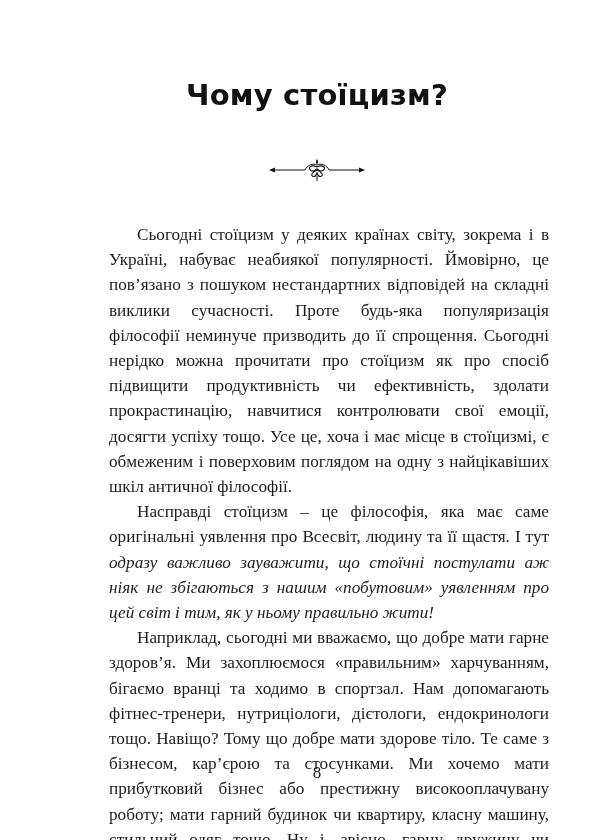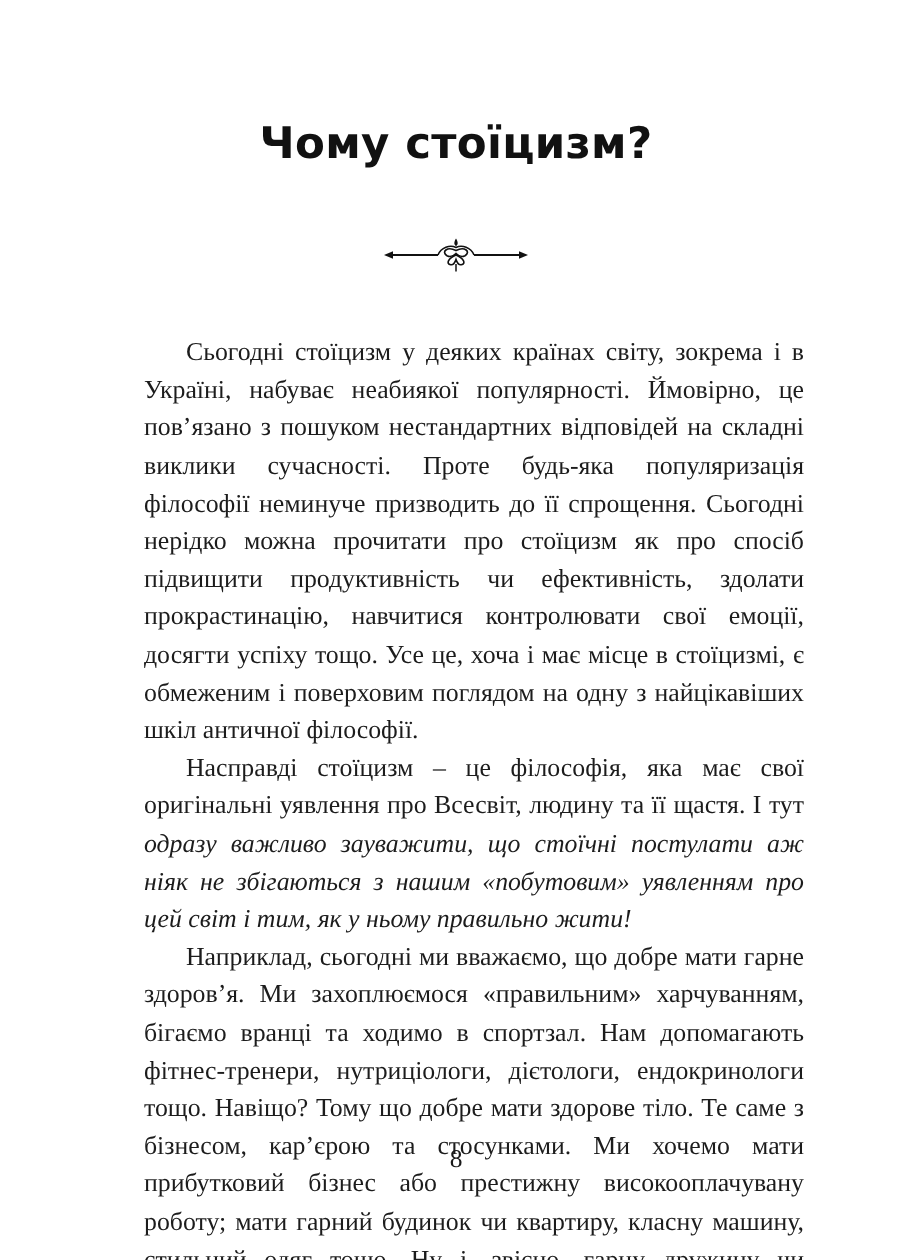--- a/index.html
+++ b/index.html
@@ -9,21 +9,21 @@
     }
     body {
       width: 600px;
       height: 840px;
       position: relative;
       overflow: hidden;
       color: #1a1a1a;
     }
     .page {
       position: absolute;
-      left: 4px; top: 0;
+      left: 17px; top: 0;
       width: 481px; height: 840px;
       background: #ffffff;
     }
     .title {
       position: absolute;
       left: 0;
       top: 78px;
       width: 600px;
       text-align: center;
       font-family: "DejaVu Sans", sans-serif;
@@ -91,19 +91,19 @@
       <path d="M50 4 C48.5 6.5, 48.5 8, 50 9 C51.5 8, 51.5 6.5, 50 4 Z" fill="#111"></path>
 
       <path d="M50 12 C44 9, 40 13, 44 15.5 C47 17, 49 15, 50 14 C51 15, 53 17, 56 15.5 C60 13, 56 9, 50 12 Z" fill="none" stroke="#111" stroke-width="1.1"></path>
       <path d="M50 15 C45 17, 43 21, 46.5 21.5 C48.5 21.8, 49.5 19.5, 50 18 C50.5 19.5, 51.5 21.8, 53.5 21.5 C57 21, 55 17, 50 15 Z" fill="none" stroke="#111" stroke-width="1.1"></path>
       <line x1="50" y1="21" x2="50" y2="26" stroke="#111" stroke-width="1"></line>
     </svg>
   </div>
 
   <div class="body-text">
     <p><span>Сьогодні стоїцизм у деяких країнах світу, зокрема і в Україні, набуває неабиякої популярності. Ймовірно, це пов’язано з пошуком нестандартних відповідей на складні виклики сучасності. Проте будь-яка популяризація філософії неминуче призводить до її спрощення. Сьогодні нерідко можна прочитати про стоїцизм як про спосіб підвищити продуктивність чи ефективність, здолати прокрастинацію, навчитися контролювати свої емоції, досягти успіху тощо. Усе це, хоча і має місце в стоїцизмі, є обмеженим і поверховим поглядом на одну з найцікавіших шкіл античної філософії.</span></p>
-    <p><span>Насправді стоїцизм – це філософія, яка має свої оригінальні уявлення про Всесвіт, людину та її щастя. І тут </span><em>одразу важливо зауважити, що стоїчні постулати аж ніяк не збігаються з нашим «побутовим» уявленням про цей світ і тим, як у ньому правильно жити!</em></p>
+    <p><span>Насправді стоїцизм – це філософія, яка має саме оригінальні уявлення про Всесвіт, людину та її щастя. І тут </span><em>одразу важливо зауважити, що стоїчні постулати аж ніяк не збігаються з нашим «побутовим» уявленням про цей світ і тим, як у ньому правильно жити!</em></p>
     <p><span>Наприклад, сьогодні ми вважаємо, що добре мати гарне здоров’я. Ми захоплюємося «правильним» харчуванням, бігаємо вранці та ходимо в спортзал. Нам допомагають фітнес-тренери, нутриціологи, дієтологи, ендокринологи тощо. Навіщо? Тому що добре мати здорове тіло. Те саме з бізнесом, кар’єрою та стосунками. Ми хочемо мати прибутковий бізнес або престижну високооплачувану роботу; мати гарний будинок чи квартиру, класну машину, стильний одяг тощо. Ну і, звісно, гарну дружину чи чоловіка, а також вихованих, розумних і здорових дітей…</span></p>
   </div>
 
   <div class="page-number">8</div>
 
 </div>
 
 </body></html>

